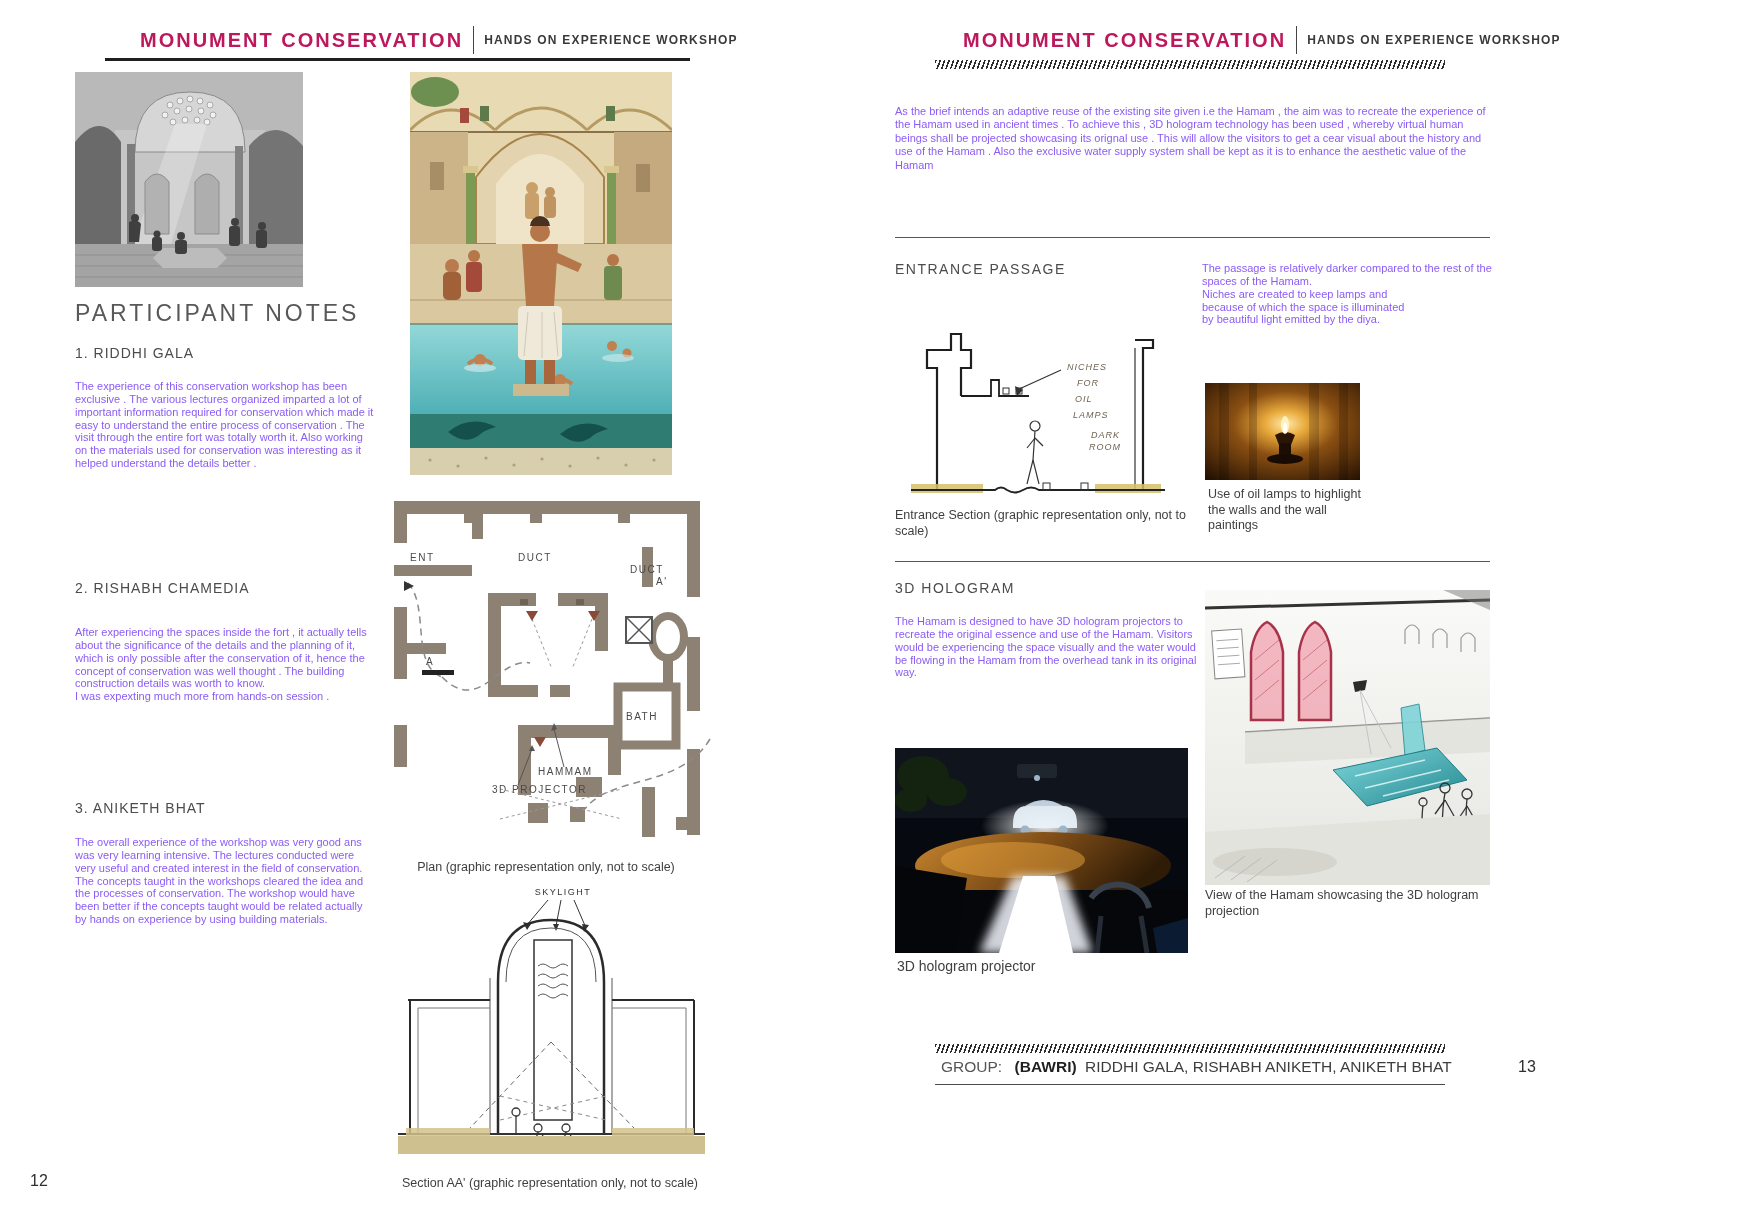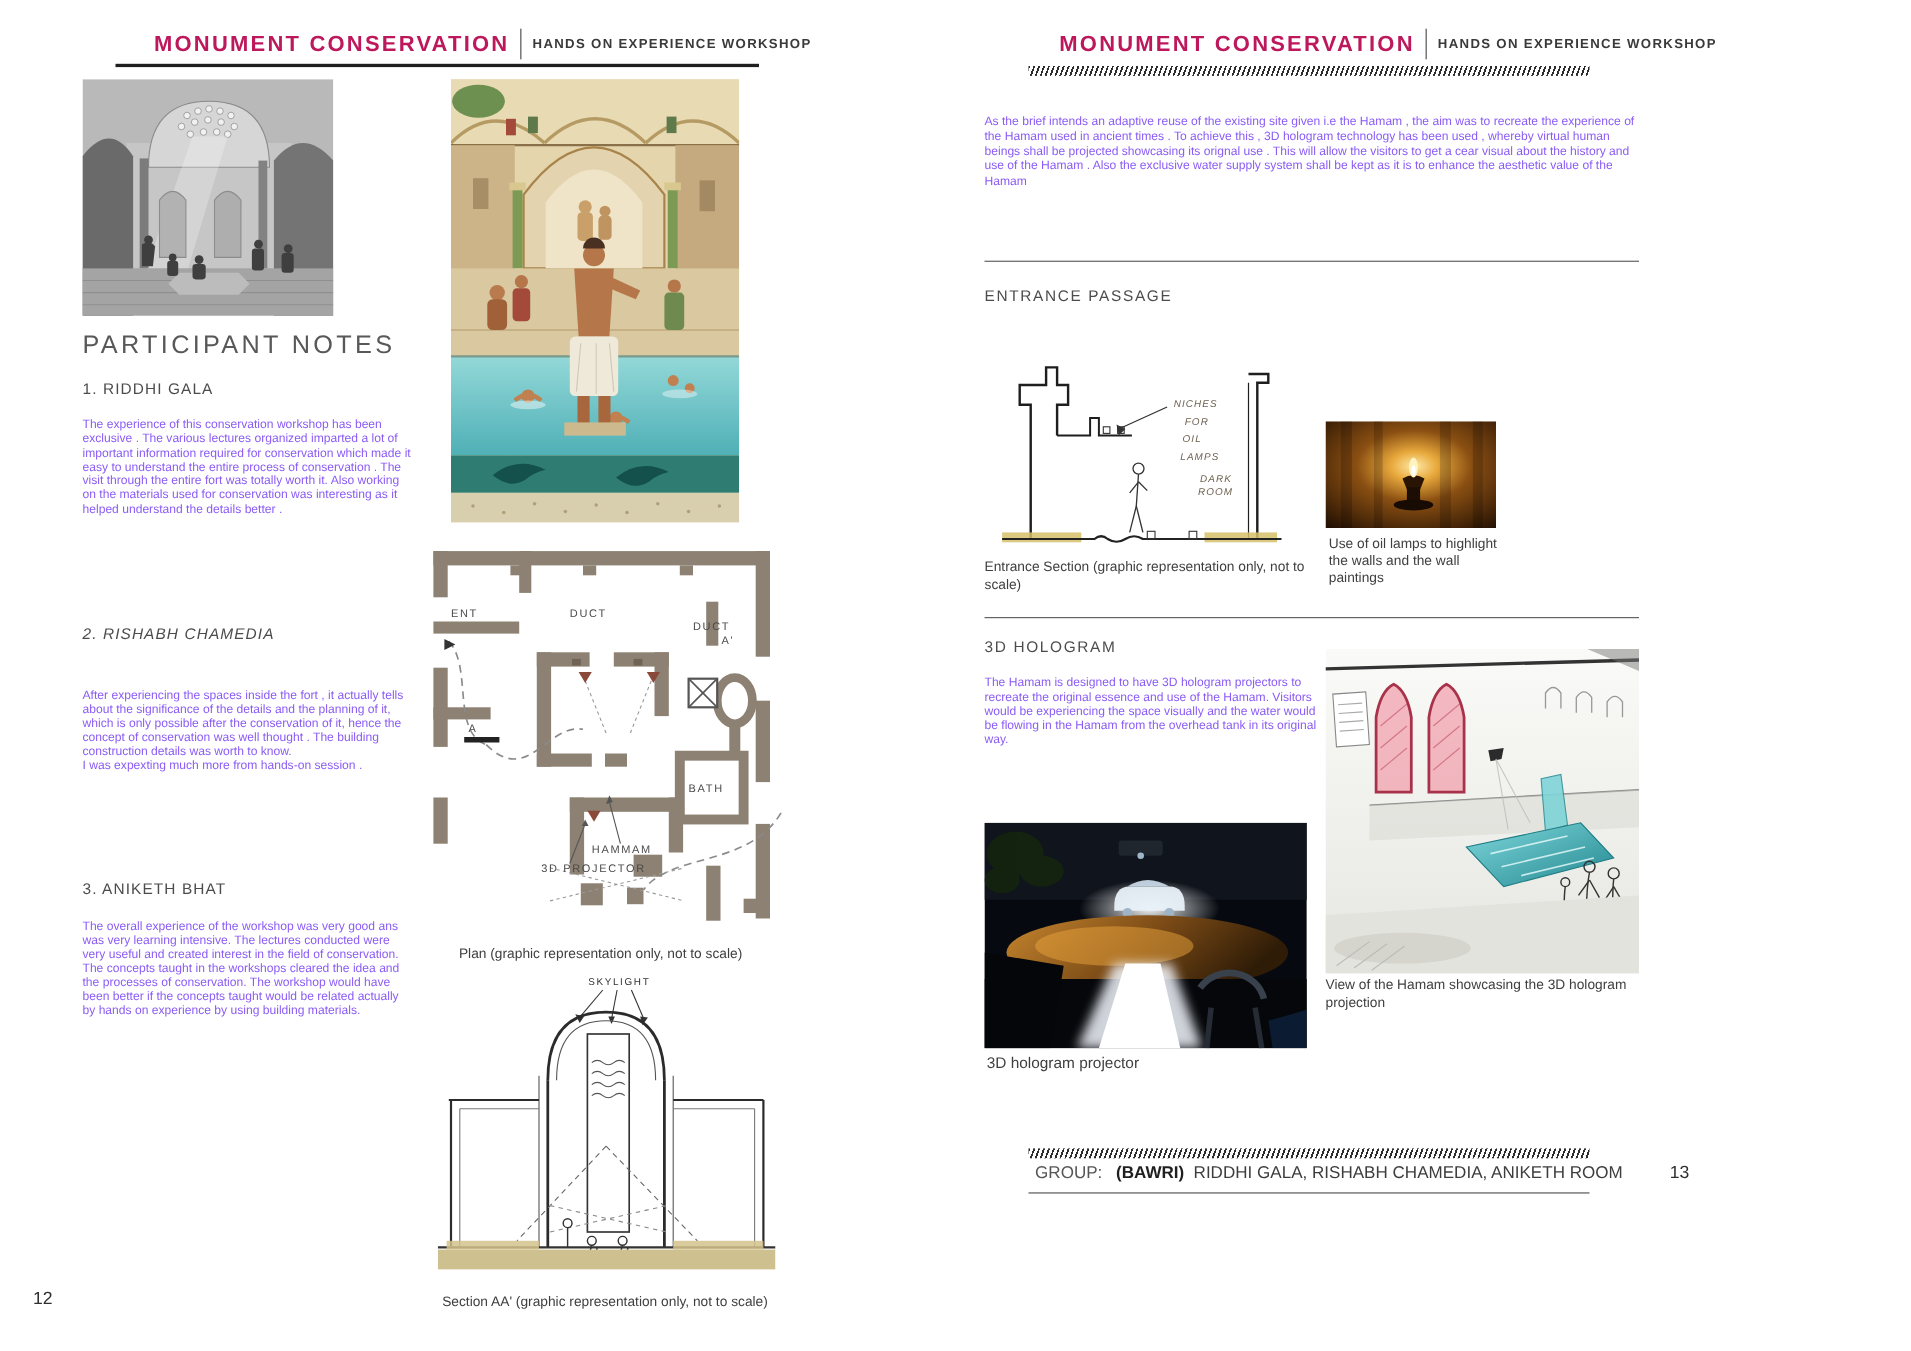--- a/index.html
+++ b/index.html
@@ -159,21 +159,21 @@
         <circle cx="216" cy="393" r="1.6"></circle>
         <circle cx="244" cy="388" r="1.6"></circle>
     </g>
   </svg>
 
   <div class="abs big-head" style="left:75px;top:300px;text-align:center;">PARTICIPANT NOTES</div>
 
   <div class="abs sub-head" style="left:75px;top:345px;">1. RIDDHI GALA</div>
   <div class="abs body-txt" style="left:75px;top:380px;width:300px;">The experience of this conservation workshop has been exclusive . The various lectures organized imparted a lot of important information required for conservation which made it easy to understand  the entire process of conservation . The visit through the entire fort was totally worth it. Also working on the materials used for conservation was interesting as it helped understand the details better .</div>
 
-  <div class="abs sub-head" style="left:75px;top:568px;font-style:italic;">2. RISHABH CHAMEDIA</div>
+  <div class="abs sub-head" style="left:75px;top:580px;">2. RISHABH CHAMEDIA</div>
   <div class="abs body-txt" style="left:75px;top:626px;width:305px;">After  experiencing the spaces inside the fort , it actually tells about the significance of the details and the planning of it, which is only possible after the conservation of it, hence the concept of conservation was well thought . The building construction details was worth to know.
 I was expexting much more from hands-on session .</div>
 
   <div class="abs sub-head" style="left:75px;top:800px;">3. ANIKETH BHAT</div>
   <div class="abs body-txt" style="left:75px;top:836px;width:300px;">The overall experience of the workshop was very good ans was very learning intensive. The lectures conducted were very useful and created interest in the field of conservation. The concepts taught in the workshops cleared the idea and the processes of conservation.  The workshop would have been better if the concepts taught would be related actually by hands on experience by using building materials.</div>
 
   <svg class="abs" style="left:380px;top:487px;" width="332" height="362" viewBox="0 0 332 362">
     <rect width="332" height="362" fill="#ffffff"></rect>
     <g fill="#8c8172">
       <rect x="14" y="14" width="306" height="13"></rect>
@@ -318,20 +318,24 @@
     <span class="hdr-div"></span>
     <span class="hdr-sub">HANDS ON EXPERIENCE WORKSHOP</span>
   </div>
   <div class="abs hatch-rule" style="left:935px;top:60px;width:510px;"></div>
 
   <div class="abs body-txt" style="left:895px;top:105px;width:600px;line-height:1.22;">As the brief intends an adaptive reuse of the existing site given i.e the Hamam  , the aim was to recreate the experience of the Hamam used in ancient  times . To achieve this  , 3D hologram technology has been used , whereby  virtual human beings shall be projected showcasing its orignal use . This will allow the visitors to get a cear visual about the history and use of the Hamam . Also the exclusive water supply system shall be kept as it is to enhance the aesthetic value of the Hamam</div>
 
   <div class="abs sec-rule" style="left:895px;top:237px;width:595px;"></div>
 
   <div class="abs sub-head" style="left:895px;top:261px;letter-spacing:1.5px;">ENTRANCE PASSAGE</div>
+  <div class="abs body-txt" style="left:1202px;top:262px;width:300px;">The passage is relatively darker compared to the rest of the spaces of the Hamam.
+ Niches are created to keep lamps and
+ because of which the space is illuminated
+ by beautiful light emitted by the diya.</div>
 
   <svg class="abs" style="left:895px;top:308px;" width="285" height="195" viewBox="0 0 285 195">
     <rect width="285" height="195" fill="#ffffff"></rect>
     <path d="M42,182 L42,60 L32,60 L32,42 L56,42 L56,26 L66,26 L66,42 L76,42 L76,60 L66,60 L66,88" fill="none" stroke="#1e1e1e" stroke-width="2.2"></path>
     <path d="M66,88 L96,88 L96,72 L104,72 L104,88 L134,88" fill="none" stroke="#1e1e1e" stroke-width="1.8"></path>
     <path d="M248,182 L248,40 L258,40 L258,32 L240,32" fill="none" stroke="#1e1e1e" stroke-width="2.2"></path>
     <line x1="240" y1="40" x2="240" y2="182" stroke="#1e1e1e" stroke-width="1.1"></line>
     <rect x="108" y="80" width="6" height="6" fill="none" stroke="#333"></rect>
     <rect x="121" y="80" width="6" height="6" fill="none" stroke="#333"></rect>
     <line x1="166" y1="62" x2="122" y2="82" stroke="#333" stroke-width="1.2"></line>
@@ -501,18 +505,18 @@
     <line x1="206" y1="168" x2="202" y2="205" stroke="#262c36" stroke-width="5"></line>
     <line x1="246" y1="168" x2="252" y2="205" stroke="#262c36" stroke-width="5"></line>
     <polygon points="258,180 293,170 293,205 262,205" fill="#12305a" opacity="0.5"></polygon>
   </svg>
   <div class="abs caption" style="left:897px;top:958px;font-size:14px;">3D hologram projector</div>
 
   <div class="abs hatch-rule" style="left:935px;top:1044px;width:510px;"></div>
   <div class="abs" style="left:941px;top:1058px;white-space:nowrap;">
     <span class="foot-label">GROUP:</span>
     <span class="foot-bold" style="margin-left:8px;">(BAWRI)</span>
-    <span class="foot-names" style="margin-left:4px;">RIDDHI GALA, RISHABH CHAMEDIA, ANIKETH ROOM</span>
+    <span class="foot-names" style="margin-left:4px;">RIDDHI GALA, RISHABH ANIKETH, ANIKETH BHAT</span>
   </div>
   <div class="abs thin-rule" style="left:935px;top:1084px;width:510px;"></div>
   <div class="abs pg-num" style="left:1518px;top:1058px;">13</div>
 
 </div>
 
 </body></html>

